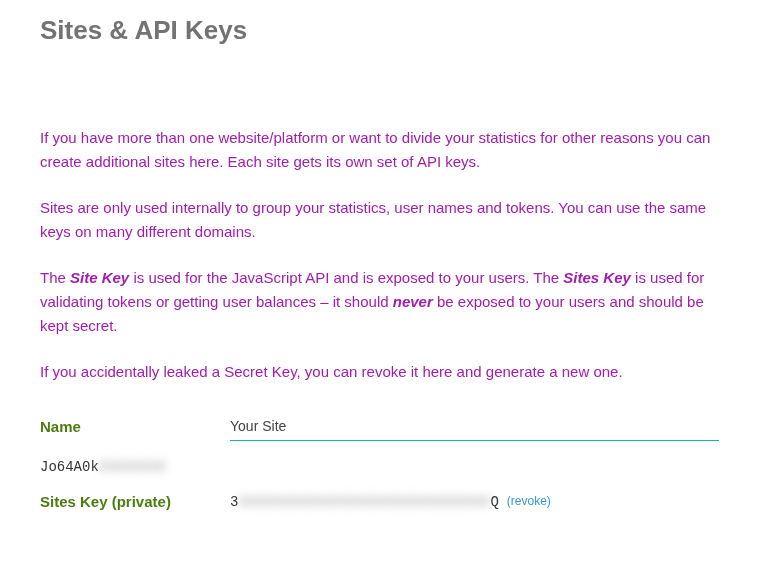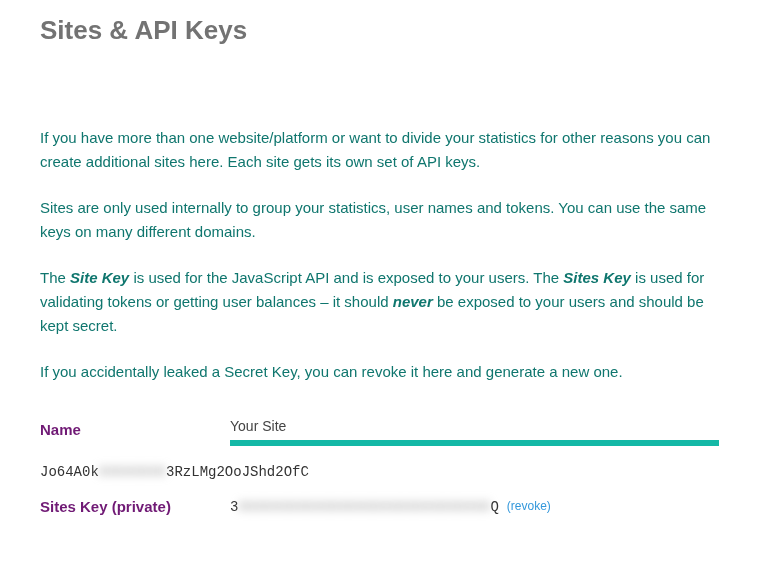--- a/index.html
+++ b/index.html
@@ -17,47 +17,47 @@
     }
     .page-title {
       font-size: 26px;
       font-weight: bold;
       color: #737373;
       margin-bottom: 80px;
     }
     .description {
       font-size: 15px;
       line-height: 1.6;
-      color: #0f766e;
+      color: #a21caf;
       margin-bottom: 22px;
     }
     .description em {
       font-style: italic;
       font-weight: bold;
     }
     .form-row {
       display: flex;
       align-items: center;
       margin-bottom: 18px;
     }
     .form-label {
       width: 190px;
       font-weight: bold;
       font-size: 15px;
-      color: #701a75;
+      color: #4d7c0f;
     }
     .form-value {
       flex: 1;
       font-size: 14px;
       color: #444;
     }
     .input-field {
       width: 100%;
       border: none;
-      border-bottom: 6px solid #14b8a6;
+      border-bottom: 1px solid #14b8a6;
       font-size: 14px;
       padding: 6px 0;
       color: #444;
       font-family: Arial, Helvetica, sans-serif;
       outline: none;
     }
     .key-value {
       font-family: "Courier New", Courier, monospace;
       font-size: 14px;
       color: #333;
@@ -101,21 +101,20 @@
     <div class="form-label">Name</div>
     <div class="form-value">
       <input type="text" class="input-field" value="Your Site" style="">
     </div>
   </div>
 
   <div class="form-row">
     <div class="form-value key-value">
       <span>Jo64A0k</span>
         <span class="blurred">XXXXXXXX</span>
-        <span>3RzLMg2OoJShd2OfC</span>
     </div>
   </div>
 
   <div class="form-row">
     <div class="form-label">Sites Key (private)</div>
     <div class="form-value key-value">
       <span>3</span>
         <span class="blurred">XXXXXXXXXXXXXXXXXXXXXXXXXXXXXX</span>
         <span>Q</span>
       <a href="#" class="revoke-link">(revoke)</a>

